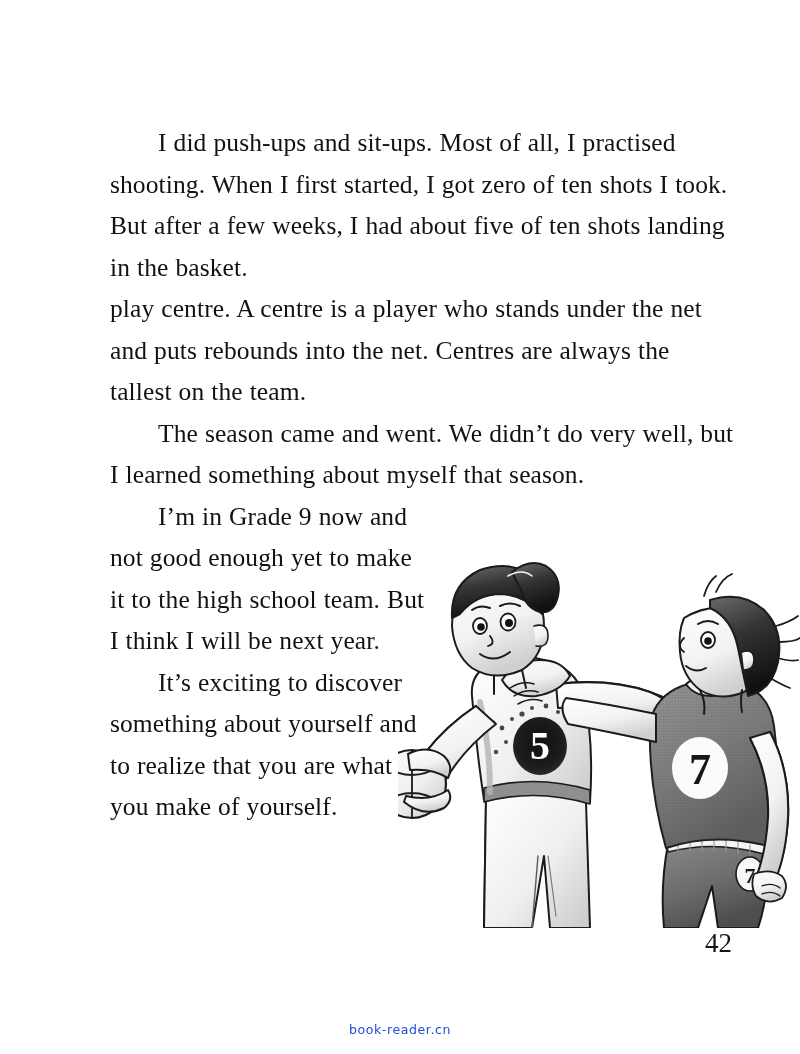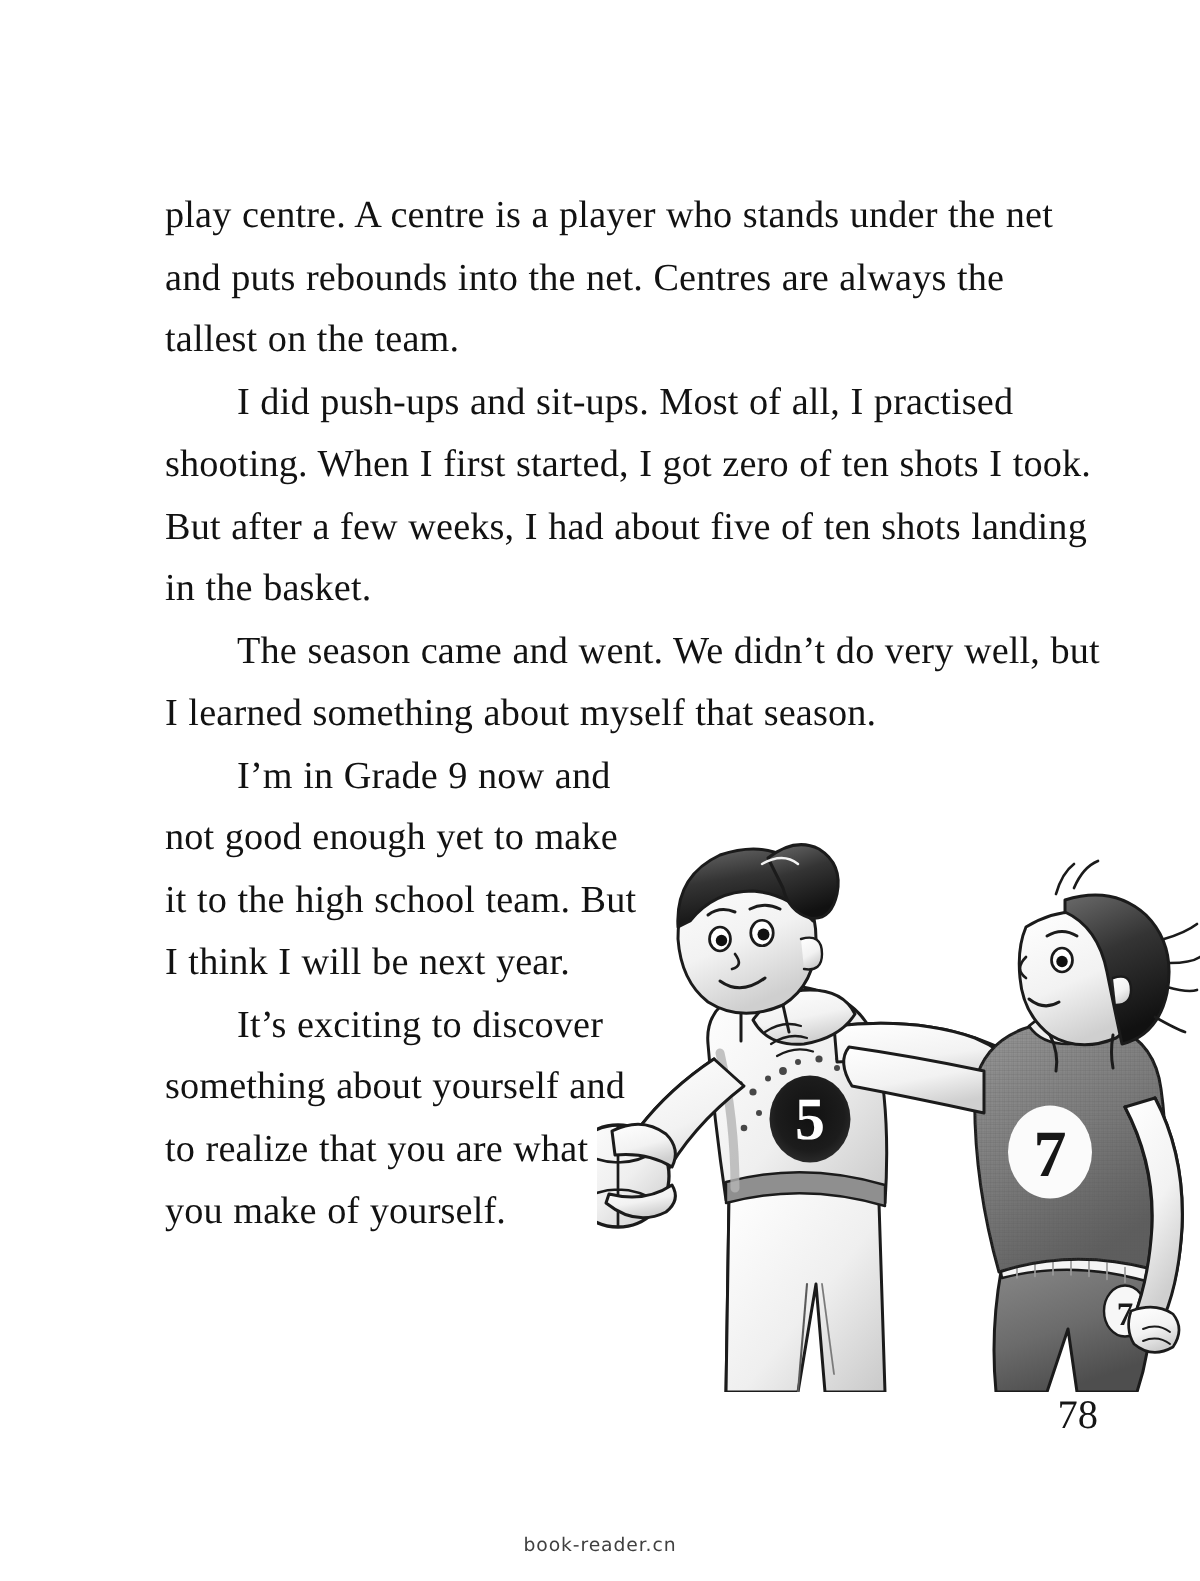--- a/index.html
+++ b/index.html
@@ -87,33 +87,33 @@
   
   .watermark {
     position: absolute;
     left: 0;
     right: 0;
     top: 1022px;
     text-align: center;
     font-family: "DejaVu Sans", "Liberation Sans", sans-serif;
     font-size: 12.5px;
     letter-spacing: 0.6px;
-    color: #404040;
+    color: #1d4ed8;
   }
 </style>
 </head>
 <body>
 
 <div class="page">
 
   <div class="text-col">
 
+    <p class="para indent">I did push-ups and sit-ups. Most of all, I practised shooting. When I first started, I got zero of ten shots I took. But after a few weeks, I had about five of ten shots landing in the basket.</p>
+
     <p class="para">play centre. A centre is a player who stands under the net and puts rebounds into the net. Centres are always the tallest on the team.</p>
-
-    <p class="para indent">I did push-ups and sit-ups. Most of all, I practised shooting. When I first started, I got zero of ten shots I took. But after a few weeks, I had about five of ten shots landing in the basket.</p>
 
 
     <p class="para indent">The season came and went. We didn’t do very well, but I learned something about myself that season.</p>
 
     <div class="art-float"></div>
 
     <p class="para indent">I’m in Grade 9 now and not good enough yet to make it to the high school team. But I think I will be next year.</p>
 
     <p class="para indent">It’s exciting to discover something about yourself and to realize that you are what you make of yourself.</p>
 
@@ -304,17 +304,17 @@
           <path d="M288 110 Q298 118 308 112" stroke="#1b1b1b" stroke-width="2" fill="none"></path>
 
           <path d="M344 96 Q356 92 356 104 Q356 114 346 114" fill="url(#shadeSkin)" stroke="#1b1b1b" stroke-width="1.6"></path>
 
           <path d="M302 134 Q308 146 306 158 M344 134 Q342 146 344 156" stroke="#1b1b1b" stroke-width="2" fill="none"></path>
         </g>
       </g>
     </svg>
   </div>
 
-  <div class="page-number">78</div>
+  <div class="page-number">42</div>
 
   <div class="watermark">book-reader.cn</div>
 
 </div>
 
 </body></html>

